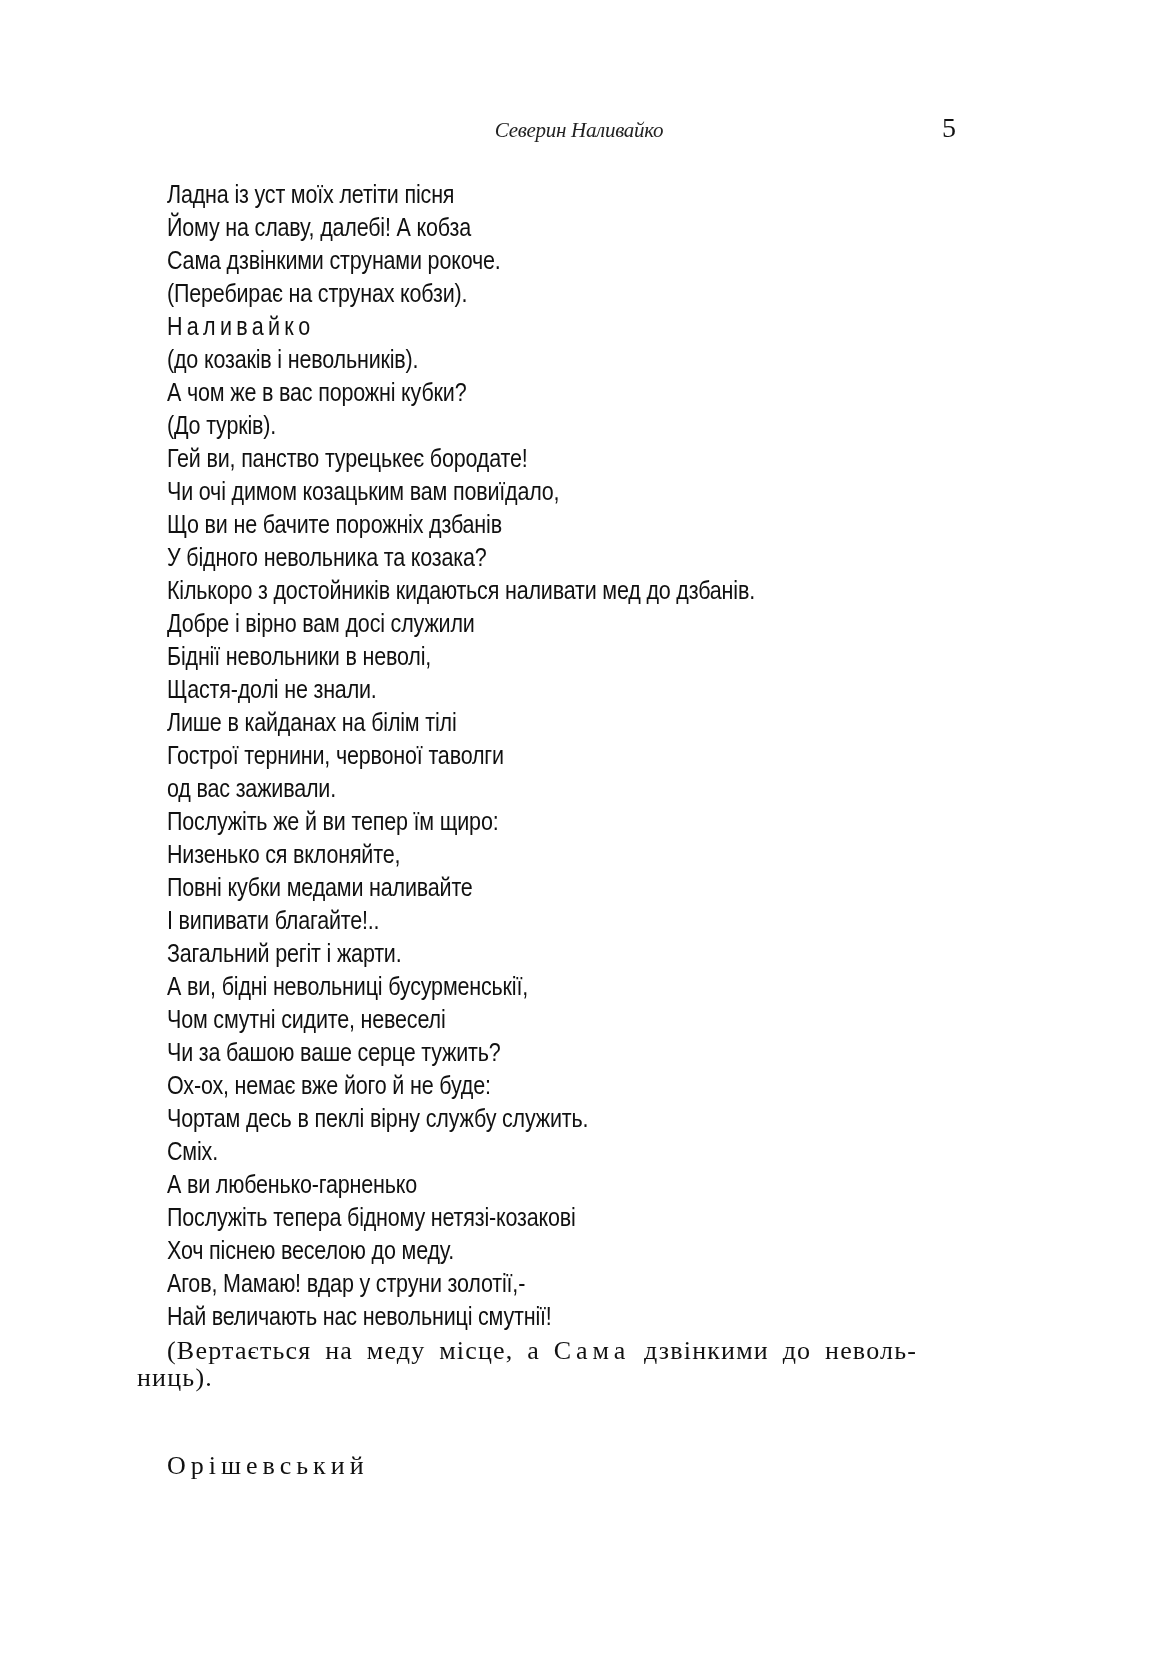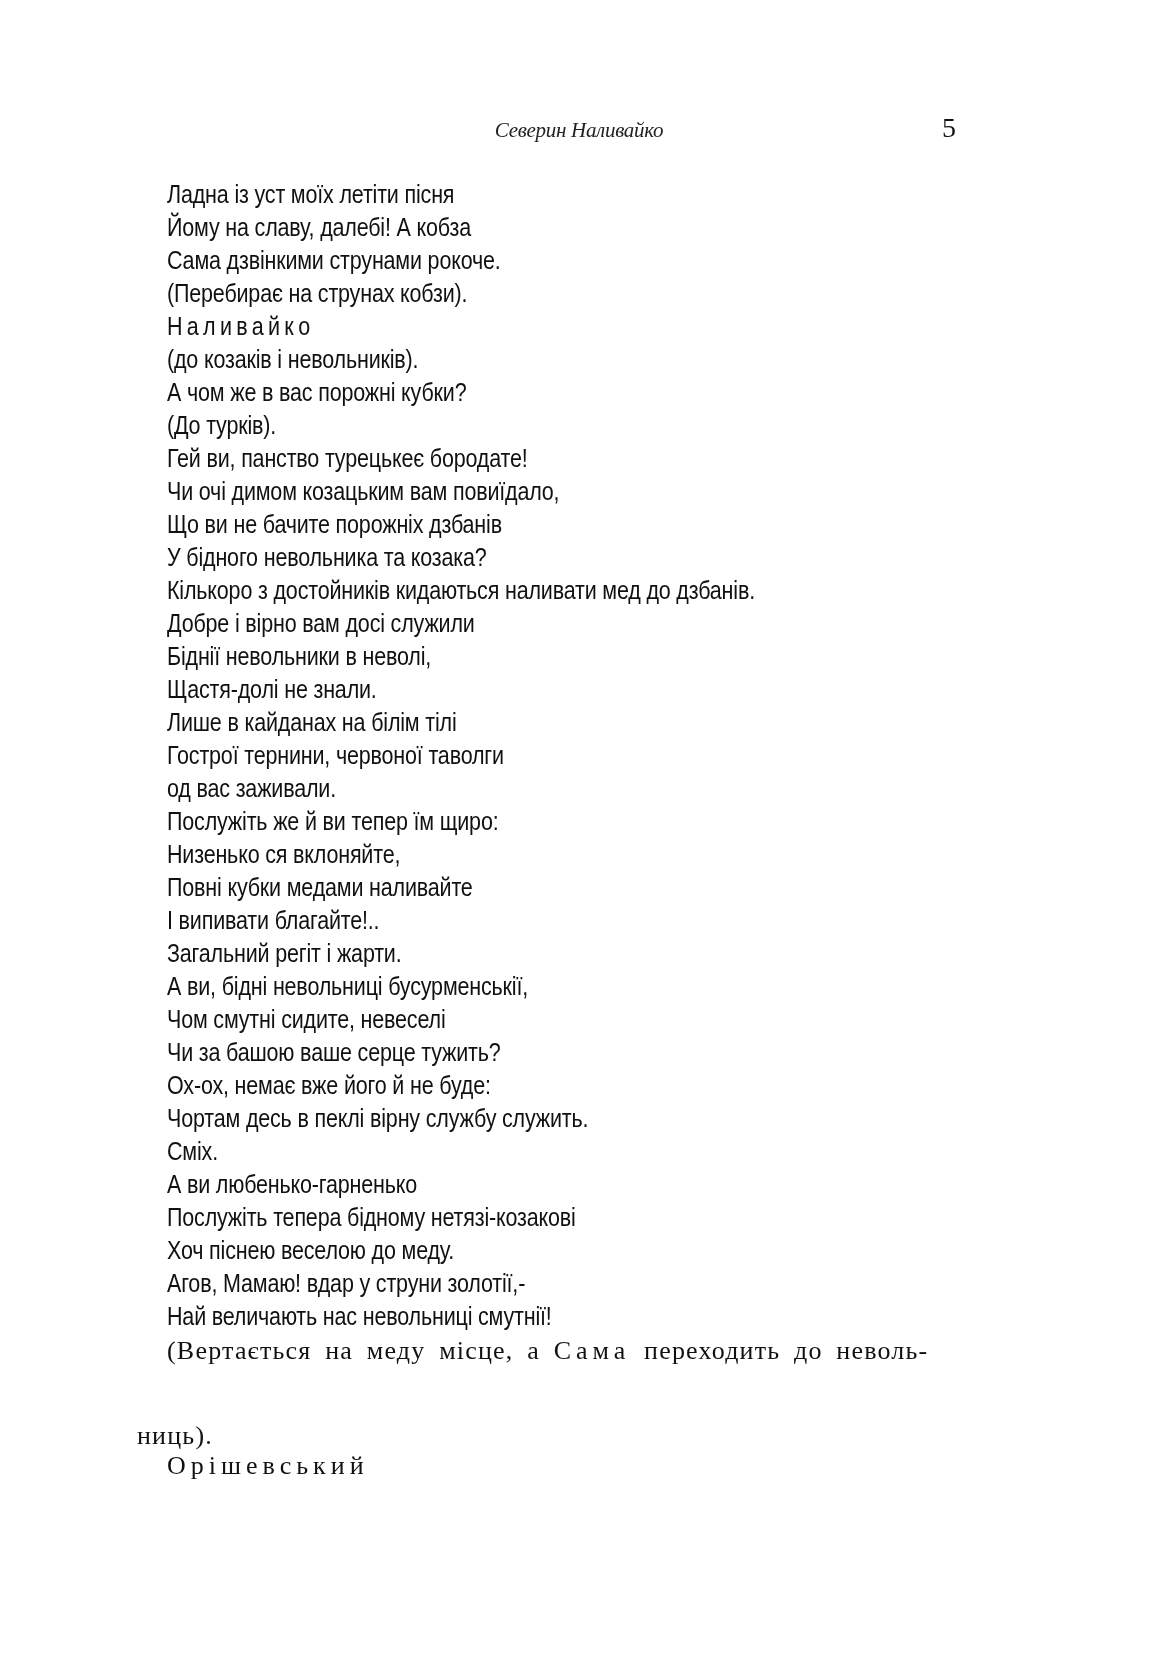--- a/index.html
+++ b/index.html
@@ -68,18 +68,18 @@
     <div class="line" style="top:891px">Ох-ох, немає вже його й не буде:</div>
     <div class="line" style="top:924px">Чортам десь в пеклі вірну службу служить.</div>
     <div class="line" style="top:957px">Сміх.</div>
     <div class="line" style="top:990px">А ви любенько-гарненько</div>
     <div class="line" style="top:1023px">Послужіть тепера бідному нетязі-козакові</div>
     <div class="line" style="top:1056px">Хоч піснею веселою до меду.</div>
     <div class="line" style="top:1089px">Агов, Мамаю! вдар у струни золотії,-</div>
     <div class="line" style="top:1122px">Най величають нас невольниці смутнії!</div>
 
     <div class="line wide first" style="top:1156px">
-      <span>(Вертається на меду місце, а </span><span class="sp">Сама</span><span> переходить до неволь-</span>
+      <span>(Вертається на меду місце, а </span><span class="sp">Сама</span><span> дзвінкими до неволь-</span>
     </div>
-    <div class="line wide cont" style="top:1241px">ниць).</div>
+    <div class="line wide cont" style="top:1183px">ниць).</div>
     <div class="line wide spaced" style="top:1271px; left:167px;">Орішевський</div>
   </div>
 </div>
 
 </body></html>

